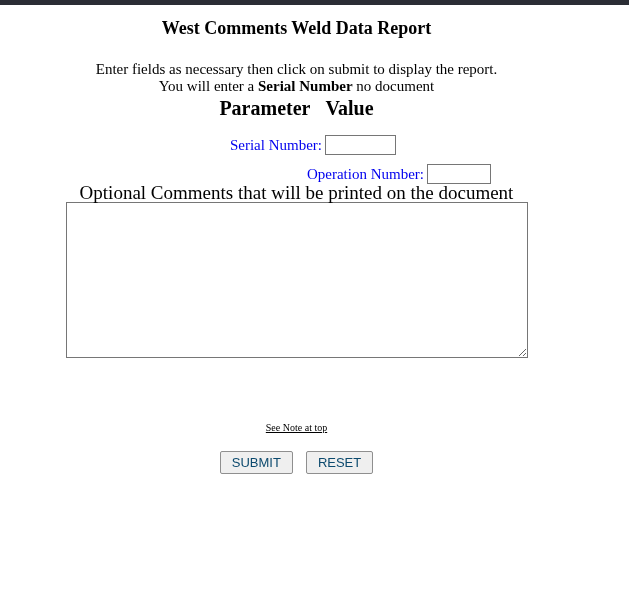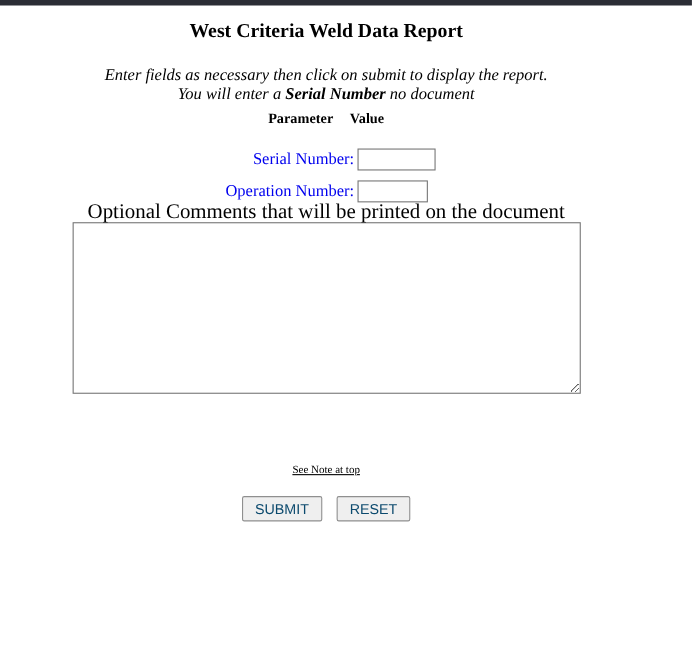--- a/index.html
+++ b/index.html
@@ -22,45 +22,44 @@
     text-align: center;
   }
   .title {
     margin: 13px 0 0 0;
     font-size: 18px;
     line-height: 20px;
     font-weight: bold;
   }
   .instructions {
     margin-top: 23px;
-    font-style: italic;
     font-size: 15px;
     line-height: 17px;
   }
   .criteria-heading {
     margin-top: 17px;
     font-weight: bold;
     font-size: 15px;
     line-height: 16px;
   }
   .param-header {
     margin-top: 5px;
     font-weight: bold;
-    font-size: 13px;
+    font-size: 20px;
     line-height: 16px;
   }
   .col-param { margin-right: 15px; }
   .crit-row {
     margin-top: 19px;
     display: flex;
     align-items: center;
     height: 20px;
     font-size: 15px;
   }
-  .crit-row + .crit-row { margin-top: 9px; }
+  .crit-row + .crit-row { margin-top: 9px; justify-content: center; }
   .crit-label {
     flex: 0 0 322px;
     text-align: right;
     color: var(--link-blue, #0000EE);
     white-space: nowrap;
   }
   .crit-input {
     margin-left: 3px;
     height: 20px;
     border: 1px solid var(--input-border, #767676);
@@ -108,21 +107,21 @@
   }
   .btn.submit { margin-right: 13px; }
 </style>
 </head>
 <body>
 
 <div>
   <div class="top-bar"></div>
 
   <div class="content">
-    <h1 class="title">West Criteria Weld Data Report</h1>
+    <h1 class="title">West Comments Weld Data Report</h1>
 
     <div class="instructions">
       <div>Enter fields as necessary then click on submit to display the report.</div>
       <div><span>You will enter a </span><b>Serial Number</b><span> no document</span></div>
     </div>
 
 
     <div class="param-header">
       <span class="col-param">Parameter</span><span class="col-value">Value</span>
     </div>

